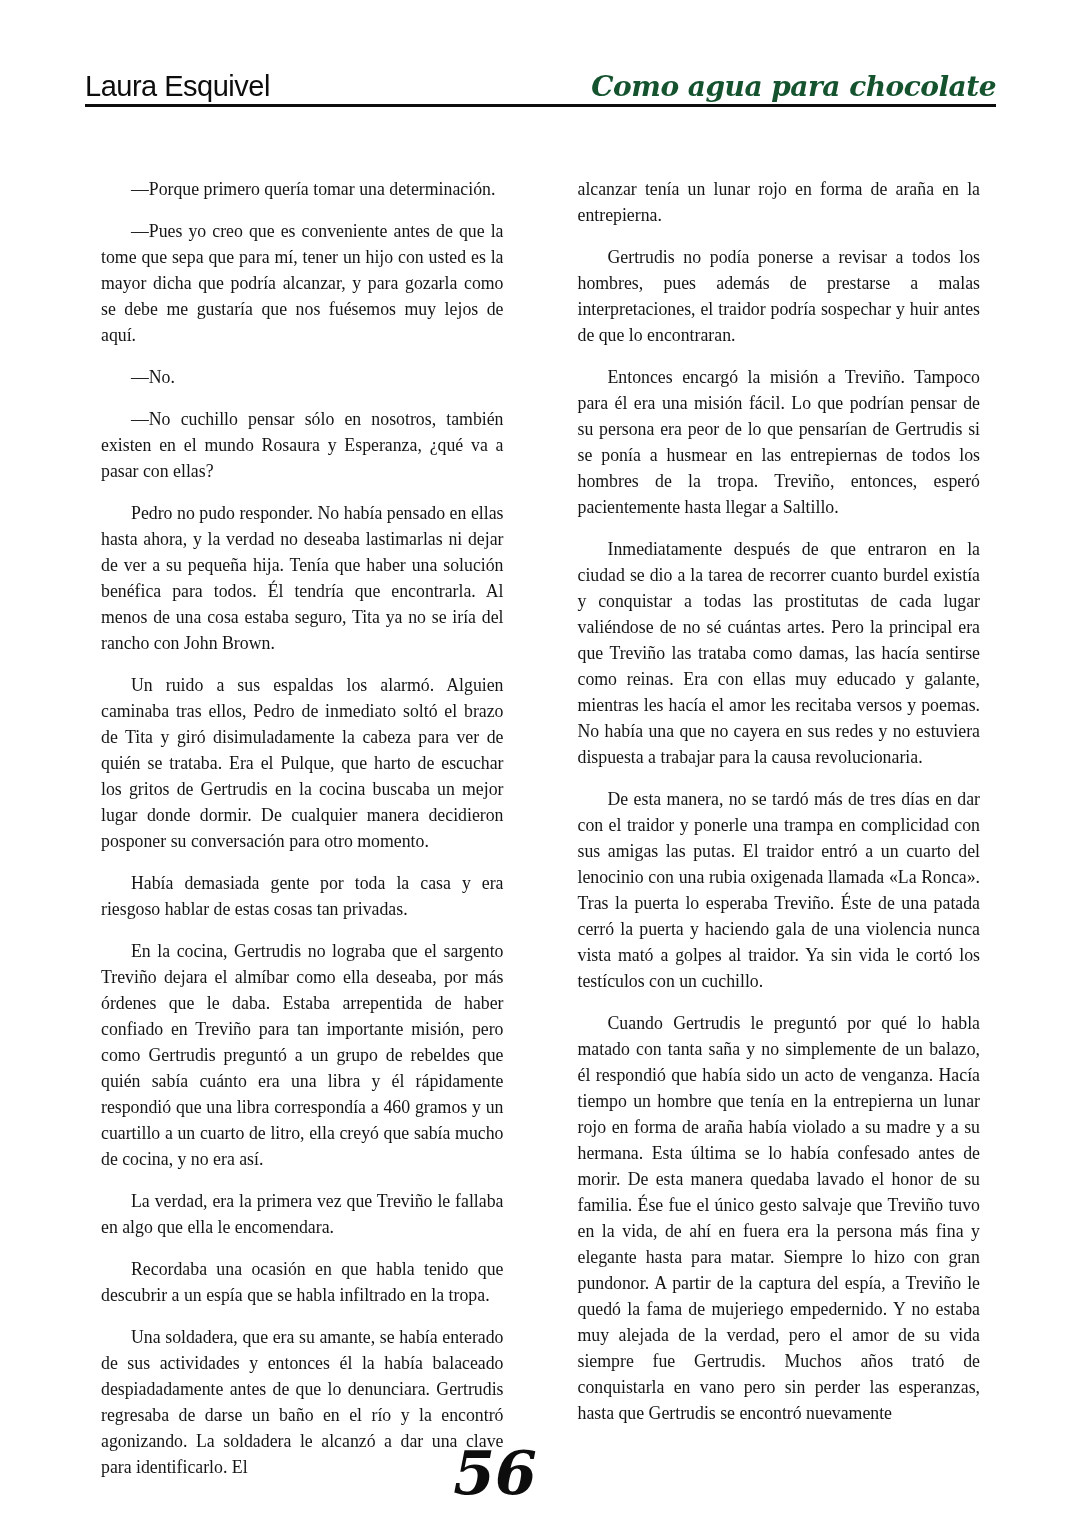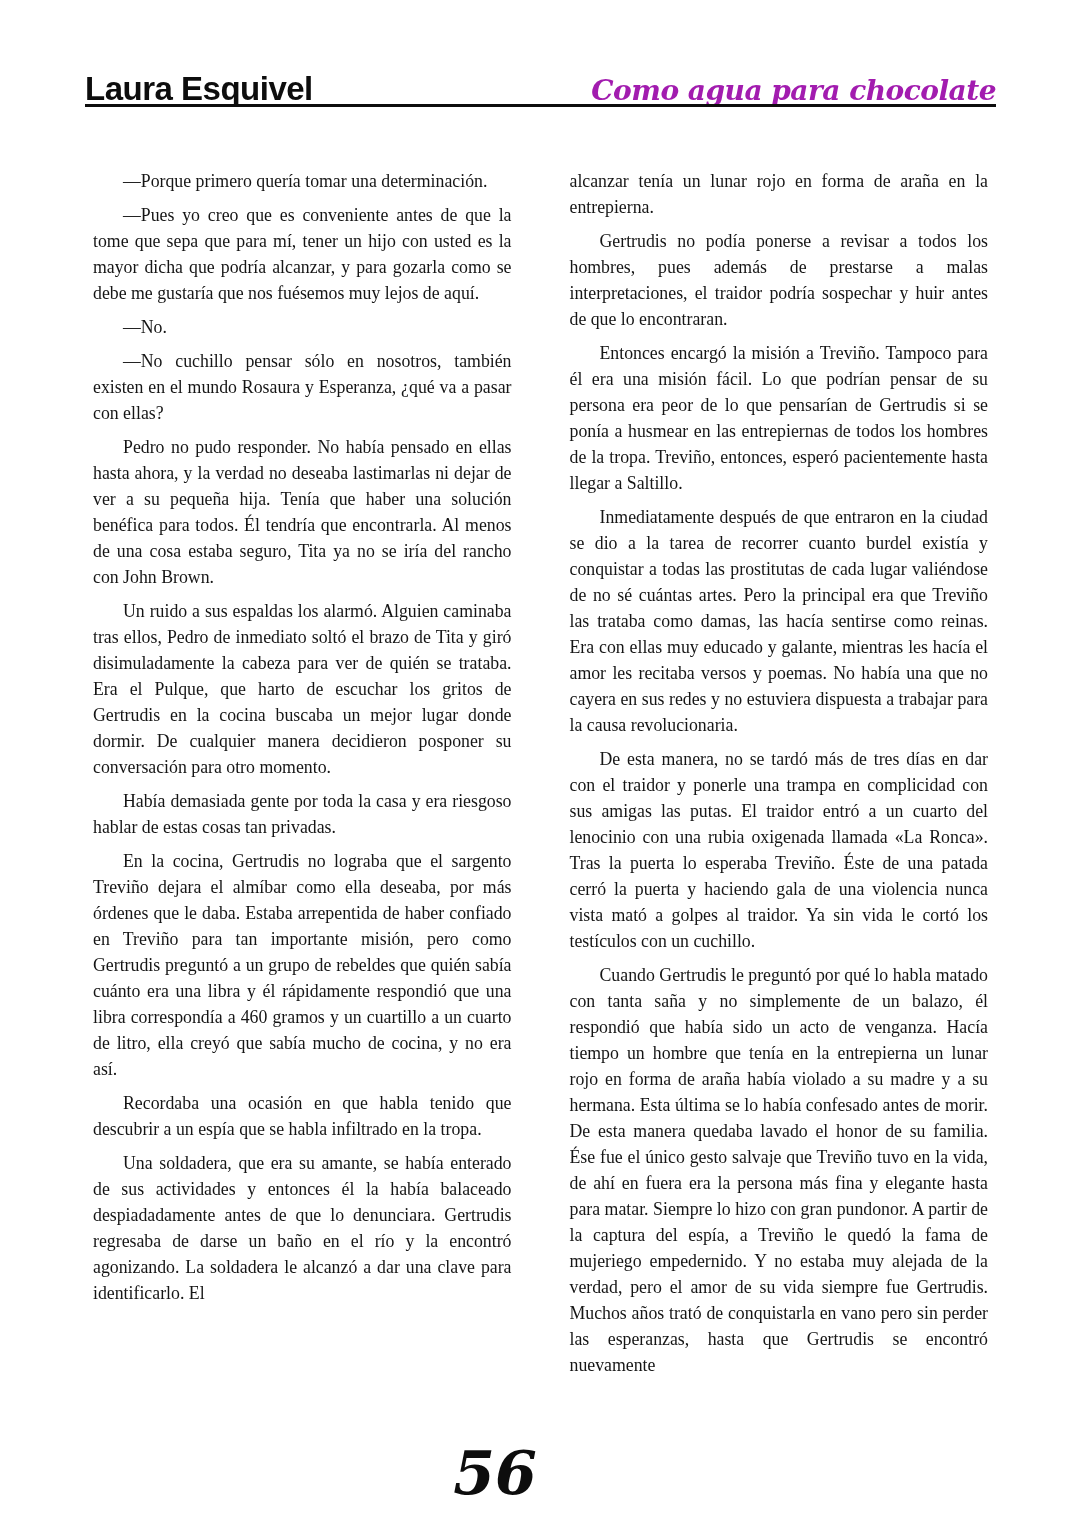--- a/index.html
+++ b/index.html
@@ -20,32 +20,32 @@
     position: absolute;
     left: 85px;
     right: 84px;
     top: 70px;
     display: flex;
     justify-content: space-between;
     align-items: baseline;
   }
   .author {
     font-family: "Liberation Sans", sans-serif;
-    font-weight: bold;
-    font-size: 33px;
+    font-weight: normal;
+    font-size: 29px;
     letter-spacing: -0.5px;
     color: #0d0d0d;
   }
   .book-title {
     font-family: "DejaVu Serif", serif;
     font-weight: bold;
     font-style: italic;
     font-size: 28px;
     letter-spacing: -0.5px;
-    color: #a21caf;
+    color: #14532d;
   }
   .header-rule {
     position: absolute;
     left: 85px;
     right: 84px;
     top: 104px;
     height: 3px;
     background: #0d0d0d;
   }
   .columns {
@@ -54,21 +54,21 @@
     right: 84px;
     top: 160px;
     display: flex;
     gap: 42px;
   }
   .column {
     flex: 1 1 0;
     min-width: 0;
   }
   .column p {
-    margin: 8px;
+    margin: 16px;
     text-align: justify;
     text-indent: 30px;
     font-size: 17.8px;
     line-height: 26px;
     hyphens: auto;
     color: #151515;
   }
   #right-column p:first-child {
     text-indent: 0;
   }
@@ -100,20 +100,21 @@
   <div class="columns">
     <div class="column" id="left-column">
         <p>—Porque primero quería tomar una determinación.</p>
         <p>—Pues yo creo que es conveniente antes de que la tome que sepa que para mí, tener un hijo con usted es la mayor dicha que podría alcanzar, y para gozarla como se debe me gustaría que nos fuésemos muy lejos de aquí.</p>
         <p>—No.</p>
         <p>—No cuchillo pensar sólo en nosotros, también existen en el mundo Rosaura y Esperanza, ¿qué va a pasar con ellas?</p>
         <p>Pedro no pudo responder. No había pensado en ellas hasta ahora, y la verdad no deseaba lastimarlas ni dejar de ver a su pequeña hija. Tenía que haber una solución benéfica para todos. Él tendría que encontrarla. Al menos de una cosa estaba seguro, Tita ya no se iría del rancho con John Brown.</p>
         <p>Un ruido a sus espaldas los alarmó. Alguien caminaba tras ellos, Pedro de inmediato soltó el brazo de Tita y giró disimuladamente la cabeza para ver de quién se trataba. Era el Pulque, que harto de escuchar los gritos de Gertrudis en la cocina buscaba un mejor lugar donde dormir. De cualquier manera decidieron posponer su conversación para otro momento.</p>
         <p>Había demasiada gente por toda la casa y era riesgoso hablar de estas cosas tan privadas.</p>
         <p>En la cocina, Gertrudis no lograba que el sargento Treviño dejara el almíbar como ella deseaba, por más órdenes que le daba. Estaba arrepentida de haber confiado en Treviño para tan importante misión, pero como Gertrudis preguntó a un grupo de rebeldes que quién sabía cuánto era una libra y él rápidamente respondió que una libra correspondía a 460 gramos y un cuartillo a un cuarto de litro, ella creyó que sabía mucho de cocina, y no era así.</p>
+        <p>La verdad, era la primera vez que Treviño le fallaba en algo que ella le encomendara.</p>
         <p>Recordaba una ocasión en que habla tenido que descubrir a un espía que se habla infiltrado en la tropa.</p>
         <p>Una soldadera, que era su amante, se había enterado de sus actividades y entonces él la había balaceado despiadadamente antes de que lo denunciara. Gertrudis regresaba de darse un baño en el río y la encontró agonizando. La soldadera le alcanzó a dar una clave para identificarlo. El</p>
       </div>
     <div class="column" id="right-column">
         <p>alcanzar tenía un lunar rojo en forma de araña en la entrepierna.</p>
         <p>Gertrudis no podía ponerse a revisar a todos los hombres, pues además de prestarse a malas interpretaciones, el traidor podría sospechar y huir antes de que lo encontraran.</p>
         <p>Entonces encargó la misión a Treviño. Tampoco para él era una misión fácil. Lo que podrían pensar de su persona era peor de lo que pensarían de Gertrudis si se ponía a husmear en las entrepiernas de todos los hombres de la tropa. Treviño, entonces, esperó pacientemente hasta llegar a Saltillo.</p>
         <p>Inmediatamente después de que entraron en la ciudad se dio a la tarea de recorrer cuanto burdel existía y conquistar a todas las prostitutas de cada lugar valiéndose de no sé cuántas artes. Pero la principal era que Treviño las trataba como damas, las hacía sentirse como reinas. Era con ellas muy educado y galante, mientras les hacía el amor les recitaba versos y poemas. No había una que no cayera en sus redes y no estuviera dispuesta a trabajar para la causa revolucionaria.</p>
         <p>De esta manera, no se tardó más de tres días en dar con el traidor y ponerle una trampa en complicidad con sus amigas las putas. El traidor entró a un cuarto del lenocinio con una rubia oxigenada llamada «La Ronca». Tras la puerta lo esperaba Treviño. Éste de una patada cerró la puerta y haciendo gala de una violencia nunca vista mató a golpes al traidor. Ya sin vida le cortó los testículos con un cuchillo.</p>
         <p>Cuando Gertrudis le preguntó por qué lo habla matado con tanta saña y no simplemente de un balazo, él respondió que había sido un acto de venganza. Hacía tiempo un hombre que tenía en la entrepierna un lunar rojo en forma de araña había violado a su madre y a su hermana. Esta última se lo había confesado antes de morir. De esta manera quedaba lavado el honor de su familia. Ése fue el único gesto salvaje que Treviño tuvo en la vida, de ahí en fuera era la persona más fina y elegante hasta para matar. Siempre lo hizo con gran pundonor. A partir de la captura del espía, a Treviño le quedó la fama de mujeriego empedernido. Y no estaba muy alejada de la verdad, pero el amor de su vida siempre fue Gertrudis. Muchos años trató de conquistarla en vano pero sin perder las esperanzas, hasta que Gertrudis se encontró nuevamente</p>

